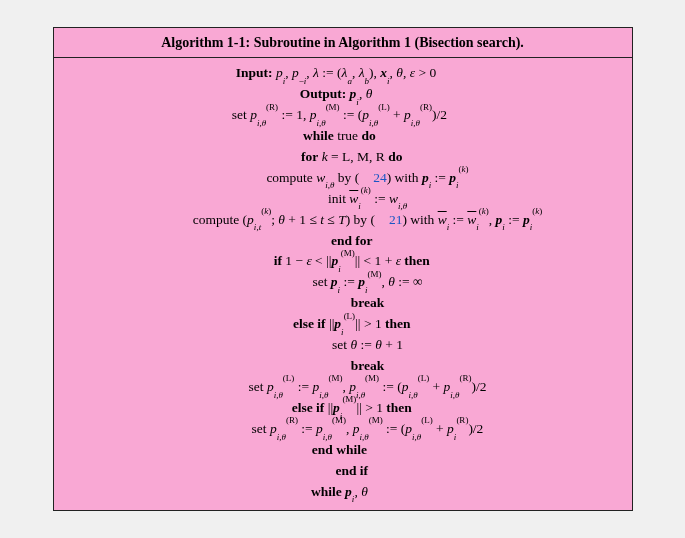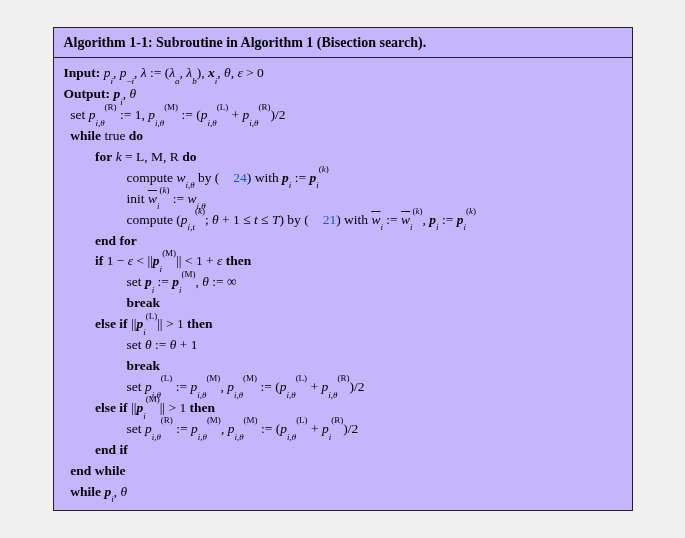--- a/index.html
+++ b/index.html
@@ -6,26 +6,27 @@
     body {
       background: #f0f0f0;
       display: flex;
       justify-content: center;
       align-items: center;
       width: 685px;
       min-height: 538px;
       font-family: 'Times New Roman', Times, serif;
     }
     .algorithm-box {
-      background: #c4b5fd;
+      background: #f9a8d4;
       border: 1.5px solid #222;
       width: 580px;
       padding: 0;
       font-size: 13.5px;
       line-height: 1.55;
+      text-align: center;
     }
     .algo-title-bar {
       border-bottom: 1.5px solid #222;
       padding: 4px 10px 3px 10px;
       font-weight: bold;
       font-size: 14px;
     }
     .algo-body {
       padding: 5px 23px 7px 10px;
     }
@@ -113,26 +114,26 @@
     </div>
 
     <div class="line indent1">
       &nbsp;&nbsp;&nbsp;&nbsp;<b>else if</b> ||<b><i>p</i></b><sub><i>i</i></sub><sup>(M)</sup>|| &gt; 1 <b>then</b>
     </div>
 
     <div class="line indent2">
       &nbsp;&nbsp;&nbsp;&nbsp;&nbsp;&nbsp;&nbsp;&nbsp;set <i>p</i><sub><i>i</i>,<i>θ</i></sub><sup>(R)</sup> := <i>p</i><sub><i>i</i>,<i>θ</i></sub><sup>(M)</sup>, <i>p</i><sub><i>i</i>,<i>θ</i></sub><sup>(M)</sup> := (<i>p</i><sub><i>i</i>,<i>θ</i></sub><sup>(L)</sup> + <i>p</i><sub><i>i</i></sub><sup>(R)</sup>)/2
     </div>
 
+    <div class="line">
+      &nbsp;&nbsp;<b>end while</b>
+    </div>
+
     <div class="line indent1">
       &nbsp;&nbsp;&nbsp;&nbsp;<b>end if</b>
-    </div>
-
-    <div class="line">
-      &nbsp;&nbsp;<b>end while</b>
     </div>
 
     <div class="line">
       &nbsp;&nbsp;<b>while</b> <b><i>p</i></b><sub><i>i</i></sub>, <i>θ</i>
     </div>
 
   </div>
 </div>
 
 </body></html>

